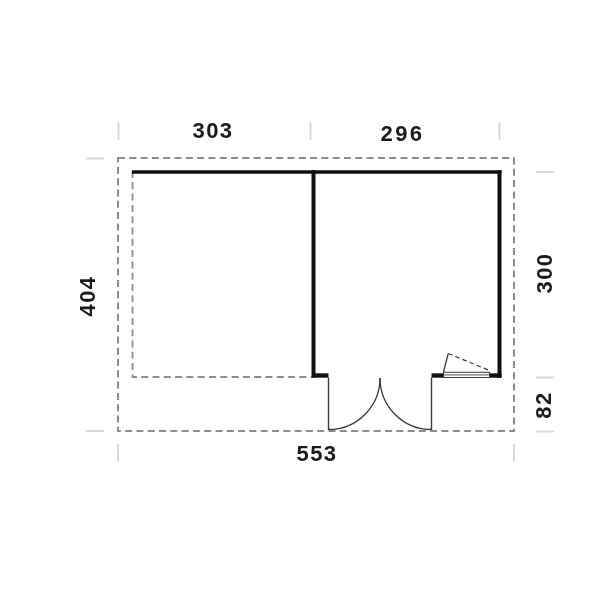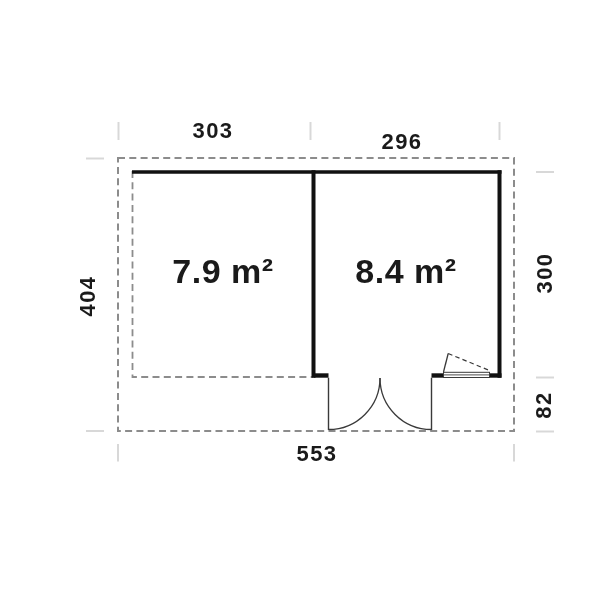--- a/index.html
+++ b/index.html
@@ -80,22 +80,20 @@
 
     <g>
       <rect x="443.5" y="372.3" width="46" height="5.2" fill="#ffffff" stroke="var(--c-thin-line)" stroke-width="1"></rect>
       <path d="M443.5 374.9 H489.5" stroke="var(--c-thin-line)" stroke-width="0.9"></path>
       <path d="M443.5 372 L448.2 353.5" stroke="var(--c-thin-line)" stroke-width="1.3"></path>
       <path d="M448.2 353.5 L489.5 370.5" stroke="var(--c-thin-line)" stroke-width="1.2" stroke-dasharray="4.5 3.2" fill="none"></path>
     </g>
   </svg>
 
   <div class="lbl dim" style="left:213px;top:131px;">303</div>
-  <div class="lbl dim" style="left:402px;top:142px;">296</div>
+  <div class="lbl dim" style="left:402px;top:136px;font-family:Liberation Mono, monospace;">296</div>
   <div class="lbl dim" style="left:317px;top:454px;">553</div>
   <div class="lbl dim rot" style="left:88px;top:296px;">404</div>
   <div class="lbl dim rot" style="left:545px;top:273px;">300</div>
   <div class="lbl dim rot" style="left:544px;top:405px;">82</div>
 
-  <div class="lbl room-area" style="left:223px;top:271px;">7.9 m²</div>
-  <div class="lbl room-area" style="left:406px;top:271px;">8.4 m²</div>
 
 </div>
 
 </body></html>

